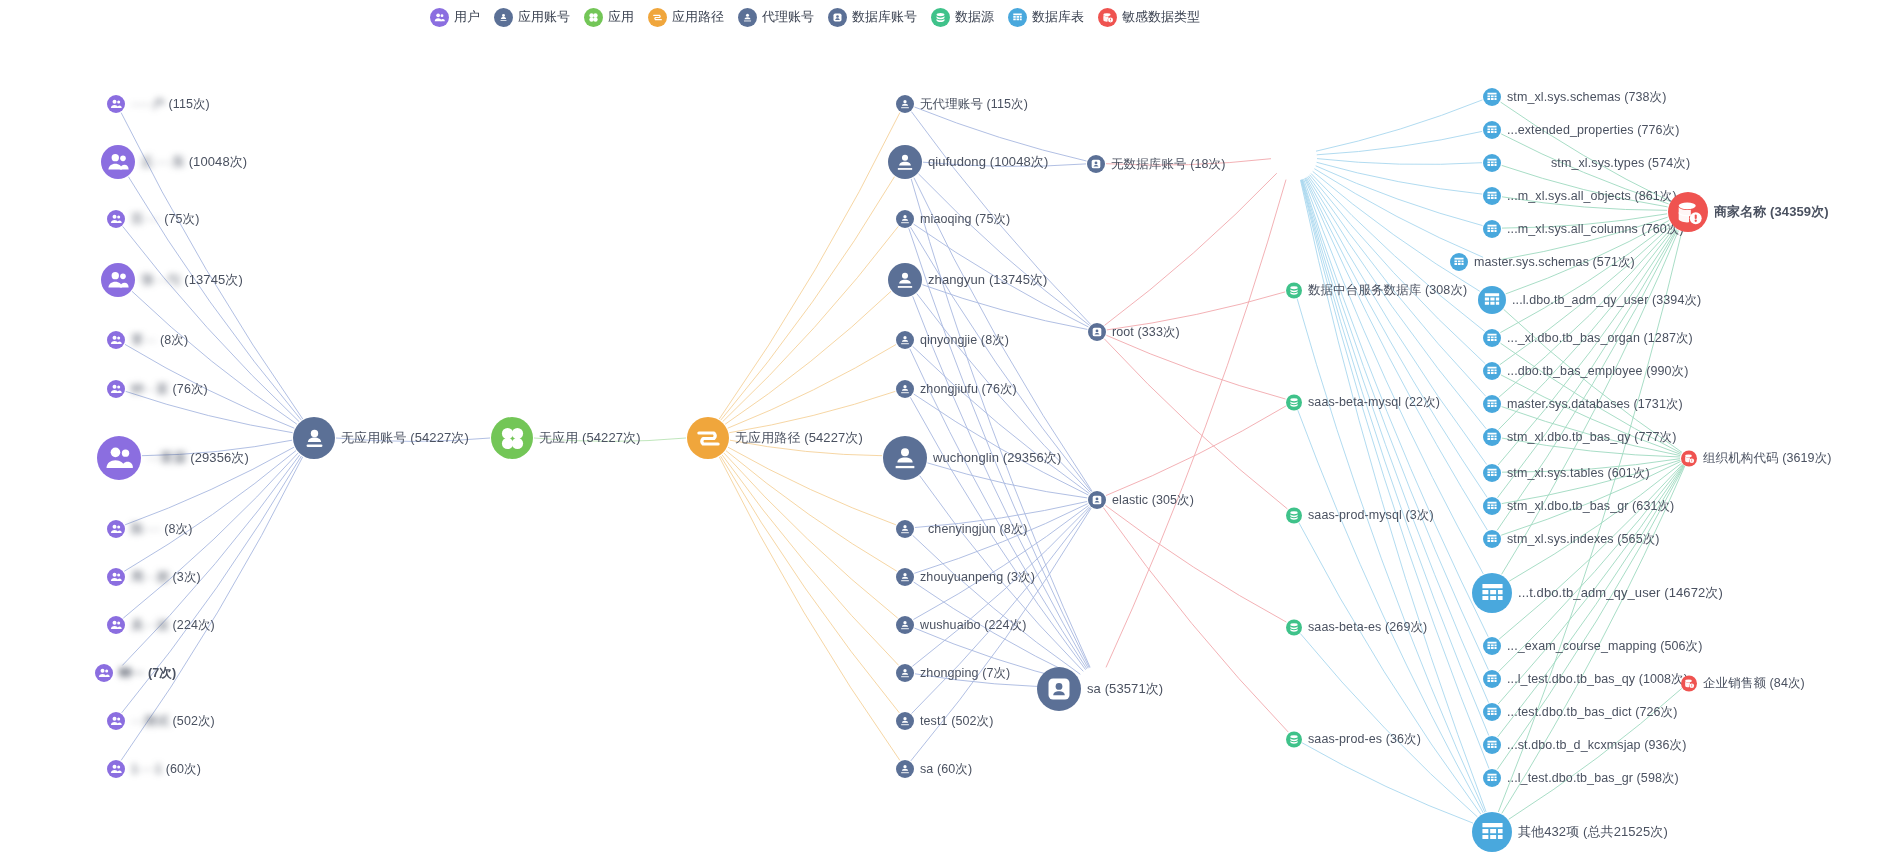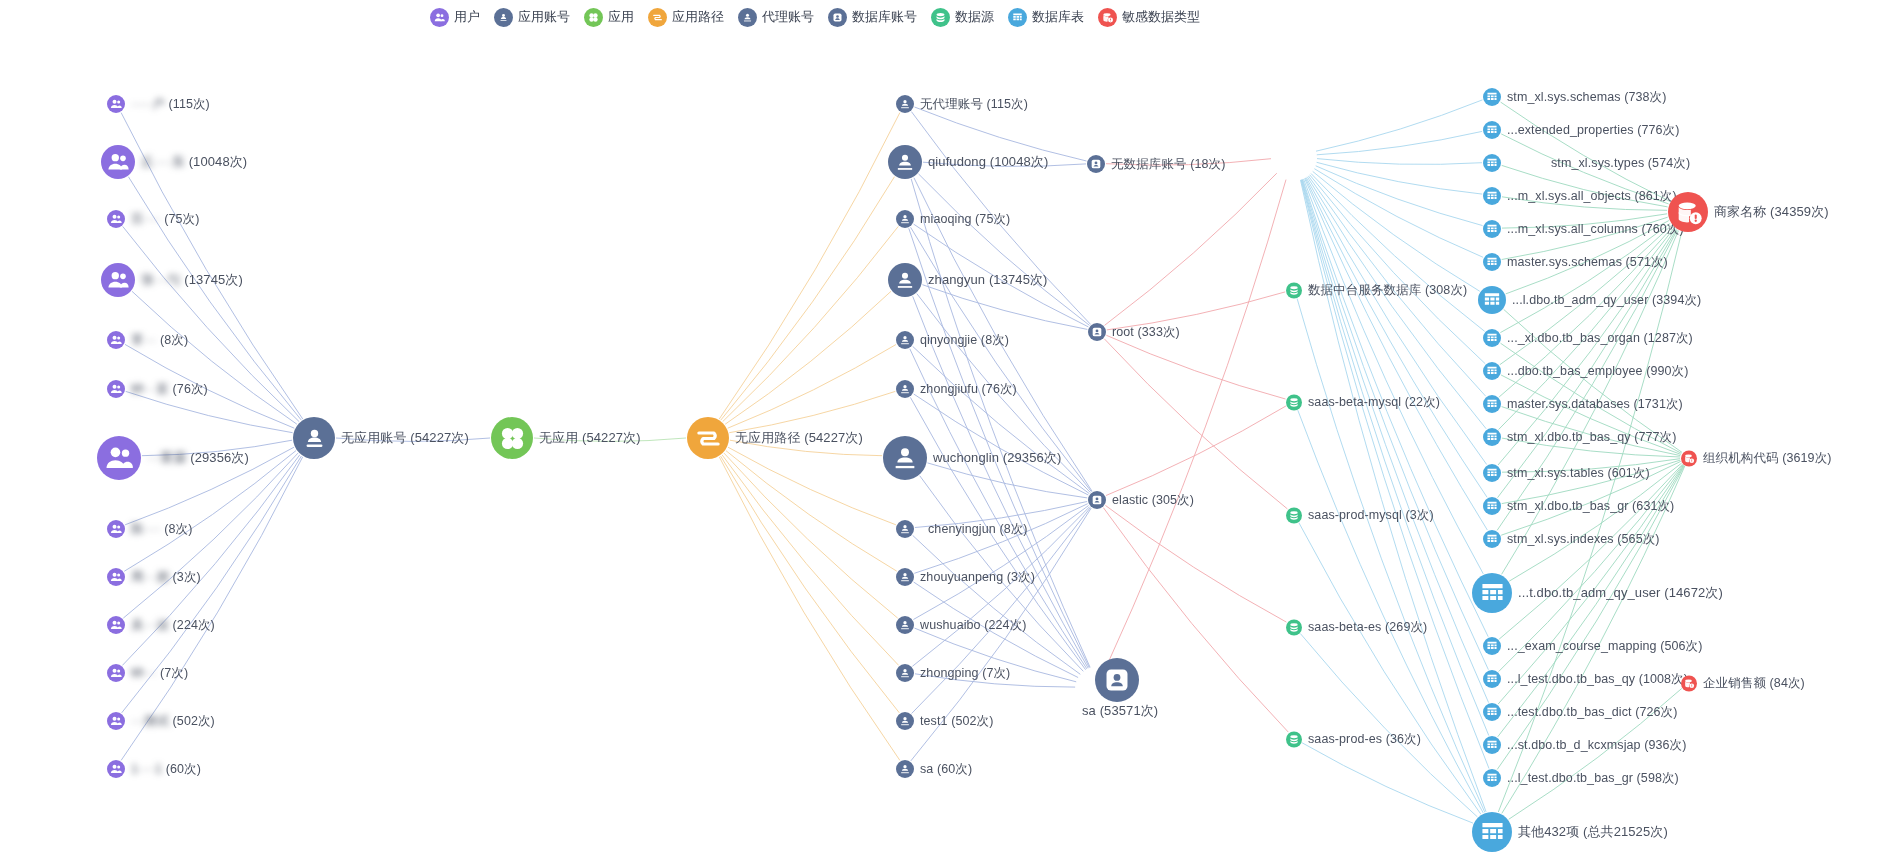--- a/index.html
+++ b/index.html
@@ -429,21 +429,21 @@
         <div class="node-dot" style="width: 18px; height: 18px; background: rgb(139, 110, 224);">
           <svg viewBox="0 0 24 24" width="14" height="14" fill="#fff">
             <circle cx="9.5" cy="8" r="3.4"></circle>
             <path d="M3.2 19c0-3.4 2.9-5.4 6.3-5.4s6.3 2 6.3 5.4z"></path>
             <circle cx="16.6" cy="8.6" r="2.6"></circle>
             <path d="M13.6 19c.4-2.8 2.2-4.4 4.5-4.4 2.2 0 3.7 1.6 3.7 4.4z"></path>
           </svg>
         </div>
         <span class="node-label"><span class="blur-name">吴···波</span><span> (224次)</span></span>
       </div>
-      <div class="node" style="left: 116px; top: 673px; transform: translate(-9px, -50%);">
+      <div class="node" style="left: 104px; top: 673px; transform: translate(-9px, -50%); font-weight: bold;">
         <div class="node-dot" style="width: 18px; height: 18px; background: rgb(139, 110, 224);">
           <svg viewBox="0 0 24 24" width="14" height="14" fill="#fff">
             <circle cx="9.5" cy="8" r="3.4"></circle>
             <path d="M3.2 19c0-3.4 2.9-5.4 6.3-5.4s6.3 2 6.3 5.4z"></path>
             <circle cx="16.6" cy="8.6" r="2.6"></circle>
             <path d="M13.6 19c.4-2.8 2.2-4.4 4.5-4.4 2.2 0 3.7 1.6 3.7 4.4z"></path>
           </svg>
         </div>
         <span class="node-label"><span class="blur-name">钟···</span><span> (7次)</span></span>
       </div>
@@ -651,21 +651,21 @@
       <div class="node" style="left: 1097px; top: 500px; transform: translate(-9px, -50%);">
         <div class="node-dot" style="width: 18px; height: 18px; background: rgb(91, 112, 150);">
           <svg viewBox="0 0 24 24" width="14" height="14" fill="#fff">
             <rect x="4.6" y="4.6" width="14.8" height="14.8" rx="3.2"></rect>
             <circle cx="12" cy="10.2" r="2.4" fill="#5b7096"></circle>
             <path d="M7.9 16.4c0-1.9 1.9-2.9 4.1-2.9s4.1 1 4.1 2.9z" fill="#5b7096"></path>
           </svg>
         </div>
         <span class="node-label">elastic (305次)</span>
       </div>
-      <div class="node" style="left: 1098px; top: 689px; transform: translate(-22px, -50%); flex-direction: column;">
+      <div class="node" style="left: 1059px; top: 689px; transform: translate(-22px, -50%);">
         <div class="node-dot" style="width: 44px; height: 44px; background: rgb(91, 112, 150);">
           <svg viewBox="0 0 24 24" width="34" height="34" fill="#fff">
             <rect x="4.6" y="4.6" width="14.8" height="14.8" rx="3.2"></rect>
             <circle cx="12" cy="10.2" r="2.4" fill="#5b7096"></circle>
             <path d="M7.9 16.4c0-1.9 1.9-2.9 4.1-2.9s4.1 1 4.1 2.9z" fill="#5b7096"></path>
           </svg>
         </div>
         <span class="node-label big">sa (53571次)</span>
       </div>
       <div class="node" style="left: 1294px; top: 290px; transform: translate(-8px, -50%);">
@@ -751,21 +751,21 @@
         <span class="node-label">...m_xl.sys.all_objects (861次)</span>
       </div>
       <div class="node" style="left: 1492px; top: 229px; transform: translate(-9px, -50%);">
         <div class="node-dot" style="width: 18px; height: 18px; background: rgb(73, 168, 221);">
           <svg viewBox="0 0 24 24" width="14" height="14" fill="#fff">
             <path d="M4.2 4.6h15.6v3.3H4.2zM4.2 9.3h4.6v3.2H4.2zm6 0h4.6v3.2h-4.6zm6 0h3.6v3.2h-3.6zM4.2 13.9h4.6v3.2H4.2zm6 0h4.6v3.2h-4.6zm6 0h3.6v3.2h-3.6z"></path>
           </svg>
         </div>
         <span class="node-label">...m_xl.sys.all_columns (760次)</span>
       </div>
-      <div class="node" style="left: 1492px; top: 262px; transform: translate(-9px, -50%);">
+      <div class="node" style="left: 1459px; top: 262px; transform: translate(-9px, -50%);">
         <div class="node-dot" style="width: 18px; height: 18px; background: rgb(73, 168, 221);">
           <svg viewBox="0 0 24 24" width="14" height="14" fill="#fff">
             <path d="M4.2 4.6h15.6v3.3H4.2zM4.2 9.3h4.6v3.2H4.2zm6 0h4.6v3.2h-4.6zm6 0h3.6v3.2h-3.6zM4.2 13.9h4.6v3.2H4.2zm6 0h4.6v3.2h-4.6zm6 0h3.6v3.2h-3.6z"></path>
           </svg>
         </div>
         <span class="node-label">master.sys.schemas (571次)</span>
       </div>
       <div class="node" style="left: 1492px; top: 300px; transform: translate(-14px, -50%);">
         <div class="node-dot" style="width: 28px; height: 28px; background: rgb(73, 168, 221);">
           <svg viewBox="0 0 24 24" width="22" height="22" fill="#fff">
@@ -879,21 +879,21 @@
         <span class="node-label">...l_test.dbo.tb_bas_gr (598次)</span>
       </div>
       <div class="node" style="left: 1492px; top: 832px; transform: translate(-20px, -50%);">
         <div class="node-dot" style="width: 40px; height: 40px; background: rgb(73, 168, 221);">
           <svg viewBox="0 0 24 24" width="31" height="31" fill="#fff">
             <path d="M4.2 4.6h15.6v3.3H4.2zM4.2 9.3h4.6v3.2H4.2zm6 0h4.6v3.2h-4.6zm6 0h3.6v3.2h-3.6zM4.2 13.9h4.6v3.2H4.2zm6 0h4.6v3.2h-4.6zm6 0h3.6v3.2h-3.6z"></path>
           </svg>
         </div>
         <span class="node-label big">其他432项 (总共21525次)</span>
       </div>
-      <div class="node" style="left: 1688px; top: 212px; transform: translate(-20px, -50%);">
+      <div class="node" style="left: 1688px; top: 212px; transform: translate(-20px, -50%); font-weight: bold;">
         <div class="node-dot" style="width: 40px; height: 40px; background: rgb(239, 83, 80);">
           <svg viewBox="0 0 24 24" width="31" height="31" fill="#fff">
             <ellipse cx="11" cy="6.8" rx="6.6" ry="2.6"></ellipse>
             <path d="M4.4 9.4v3c0 1.4 3 2.6 6.6 2.6 1 0 1.9-.1 2.8-.3V9.8c-.9.2-1.8.3-2.8.3-3.6 0-6.6-1.2-6.6-2.6z" opacity="0.95"></path>
             <path d="M4.4 14.1v3c0 1.4 3 2.6 6.6 2.6.5 0 1 0 1.4-.1V14c-.4 0-.9.1-1.4.1-3.6 0-6.6-1.2-6.6-2.6z" opacity="0.95"></path>
             <circle cx="17.6" cy="16.4" r="4.6"></circle>
             <rect x="16.8" y="13.6" width="1.6" height="3.4" rx="0.8" fill="#ef5350"></rect>
             <circle cx="17.6" cy="18.4" r="0.9" fill="#ef5350"></circle>
           </svg>
         </div>

